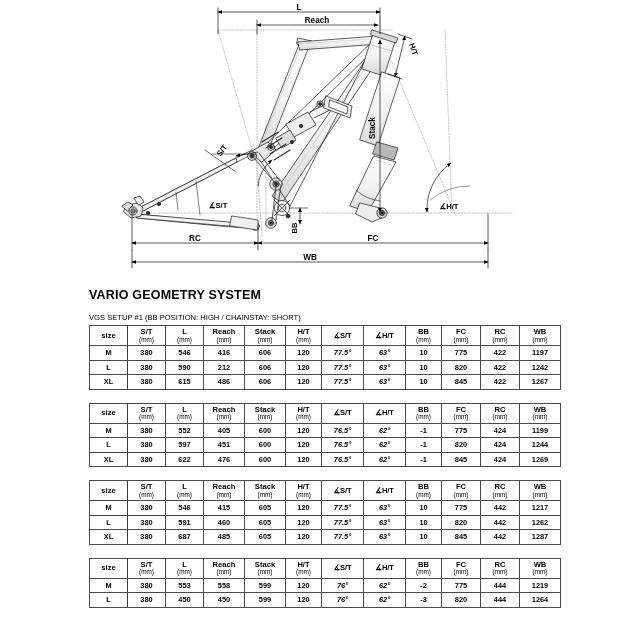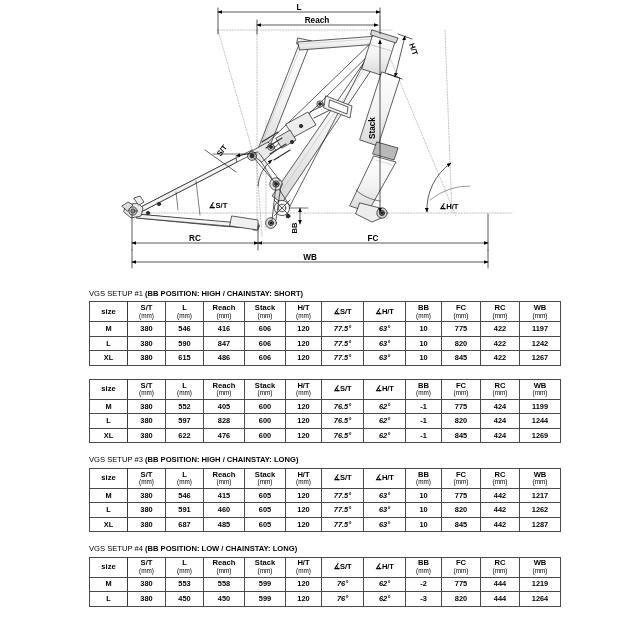--- a/index.html
+++ b/index.html
@@ -53,21 +53,21 @@
   .setup-block.first { margin-top: 12px; }
   .setup-block.later  { margin-top: 13px; }
 
   .setup-caption {
     font-size: 7.6px;
     margin-bottom: 3px;
     line-height: 1.1;
     white-space: nowrap;
   }
   .setup-caption .setup-id { font-weight: normal; }
-  .setup-caption .setup-desc { font-weight: bold; }
+  .setup-caption .setup-desc { font-weight: normal; }
 
   table.geo {
     border-collapse: collapse;
     width: 459px;
     table-layout: fixed;
     background: #ffffff;
   }
   table.geo th, table.geo td {
     border: 1px solid #4a4a4a;
     text-align: center;
@@ -349,20 +349,21 @@
     <text class="dimlabel-sm" x="449" y="209" text-anchor="middle">∡H/T</text>
     <text class="dimlabel-sm" x="297" y="228" text-anchor="middle" transform="rotate(-90 297 228)">BB</text>
     <text class="dimlabel" x="195" y="241" text-anchor="middle">RC</text>
     <text class="dimlabel" x="373" y="241" text-anchor="middle">FC</text>
     <text class="dimlabel" x="310" y="260" text-anchor="middle">WB</text>
   </g>
 </svg>
 </div>
 
 <div id="spec-area">
+  <div class="section-title">VARIO GEOMETRY SYSTEM</div>
   <div id="setups-container">
       <div class="setup-block first">
         <div class="setup-caption"><span class="setup-id">VGS SETUP #1</span> <span class="setup-desc">(BB POSITION: HIGH / CHAINSTAY: SHORT)</span></div>
         <table class="geo">
           <colgroup>
             <col class="w-size">
             <col class="w-std">
             <col class="w-std">
             <col class="w-reach">
             <col class="w-stack">
@@ -435,21 +436,21 @@
               <td class="angle">63°</td>
               <td>10</td>
               <td>775</td>
               <td>422</td>
               <td>1197</td>
             </tr>
             <tr>
               <td class="c-size">L</td>
               <td>380</td>
               <td>590</td>
-              <td>847</td>
+              <td>212</td>
               <td>606</td>
               <td>120</td>
               <td class="angle">77.5°</td>
               <td class="angle">63°</td>
               <td>10</td>
               <td>820</td>
               <td>422</td>
               <td>1242</td>
             </tr>
             <tr>
@@ -546,21 +547,21 @@
               <td class="angle">62°</td>
               <td>-1</td>
               <td>775</td>
               <td>424</td>
               <td>1199</td>
             </tr>
             <tr>
               <td class="c-size">L</td>
               <td>380</td>
               <td>597</td>
-              <td>828</td>
+              <td>451</td>
               <td>600</td>
               <td>120</td>
               <td class="angle">76.5°</td>
               <td class="angle">62°</td>
               <td>-1</td>
               <td>820</td>
               <td>424</td>
               <td>1244</td>
             </tr>
             <tr>
@@ -574,21 +575,20 @@
               <td class="angle">62°</td>
               <td>-1</td>
               <td>845</td>
               <td>424</td>
               <td>1269</td>
             </tr>
           </tbody>
         </table>
       </div>
       <div class="setup-block later">
-        <div class="setup-caption"><span class="setup-id">VGS SETUP #3</span> <span class="setup-desc">(BB POSITION: HIGH / CHAINSTAY: LONG)</span></div>
         <table class="geo">
           <colgroup>
             <col class="w-size">
             <col class="w-std">
             <col class="w-std">
             <col class="w-reach">
             <col class="w-stack">
             <col class="w-ht">
             <col class="w-ang">
             <col class="w-ang">
@@ -686,21 +686,20 @@
               <td class="angle">63°</td>
               <td>10</td>
               <td>845</td>
               <td>442</td>
               <td>1287</td>
             </tr>
           </tbody>
         </table>
       </div>
       <div class="setup-block later">
-        <div class="setup-caption"><span class="setup-id">VGS SETUP #4</span> <span class="setup-desc">(BB POSITION: LOW / CHAINSTAY: LONG)</span></div>
         <table class="geo">
           <colgroup>
             <col class="w-size">
             <col class="w-std">
             <col class="w-std">
             <col class="w-reach">
             <col class="w-stack">
             <col class="w-ht">
             <col class="w-ang">
             <col class="w-ang">

